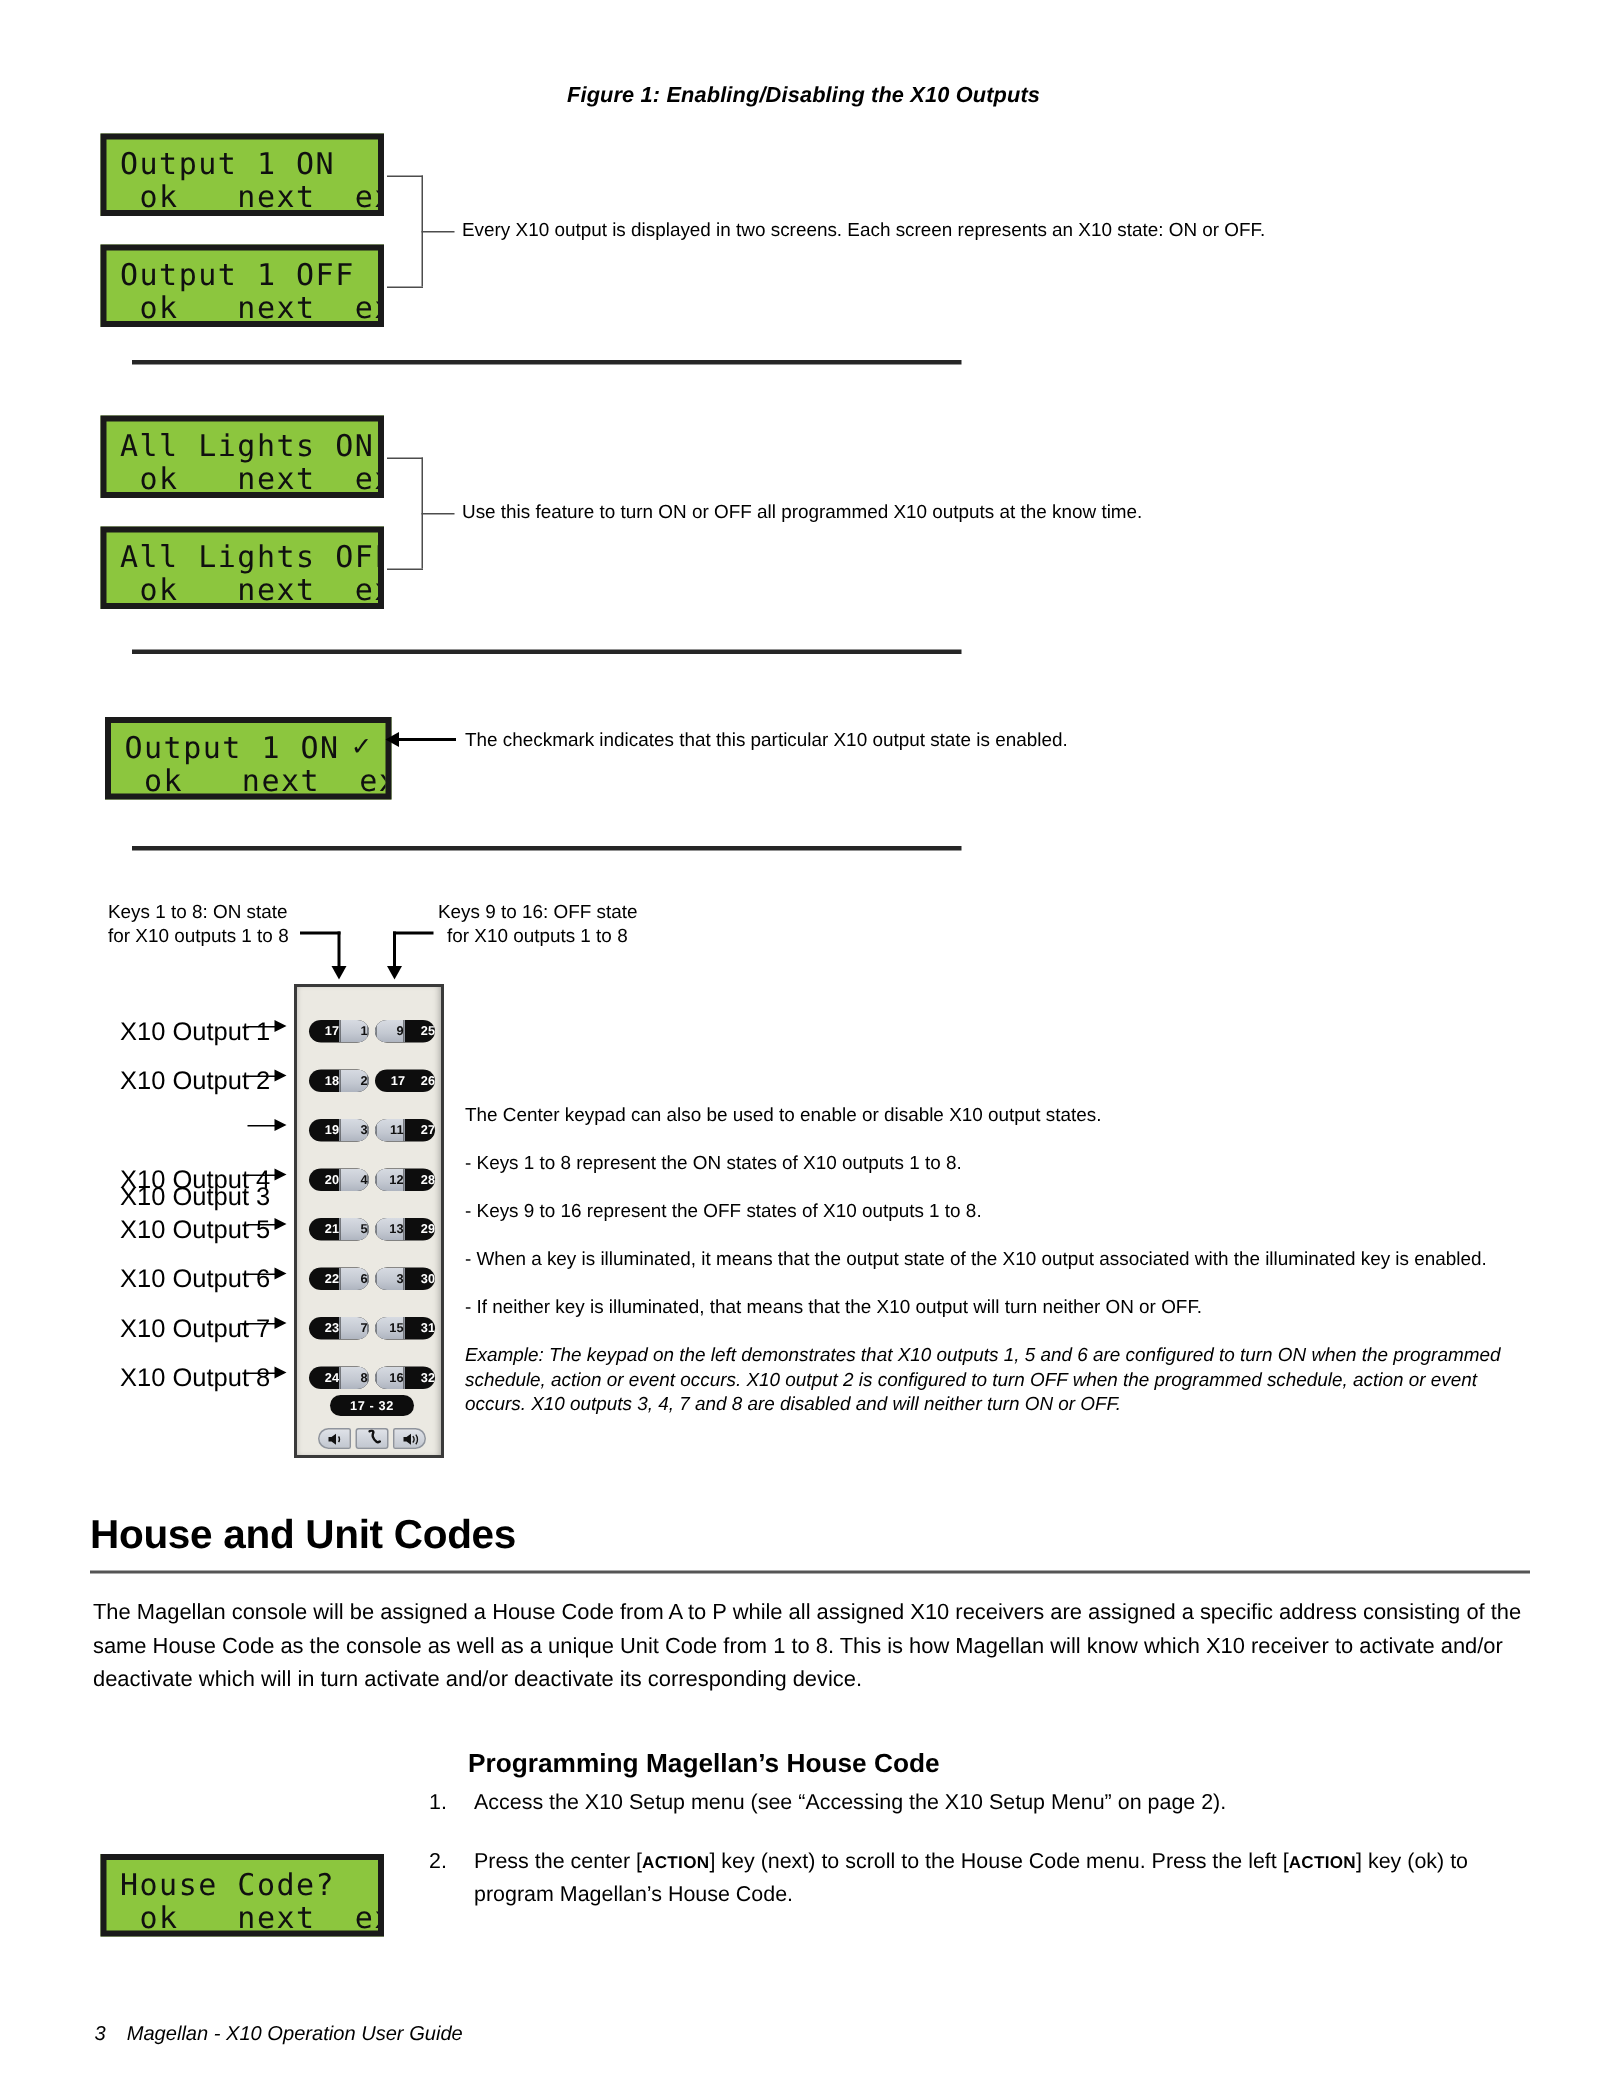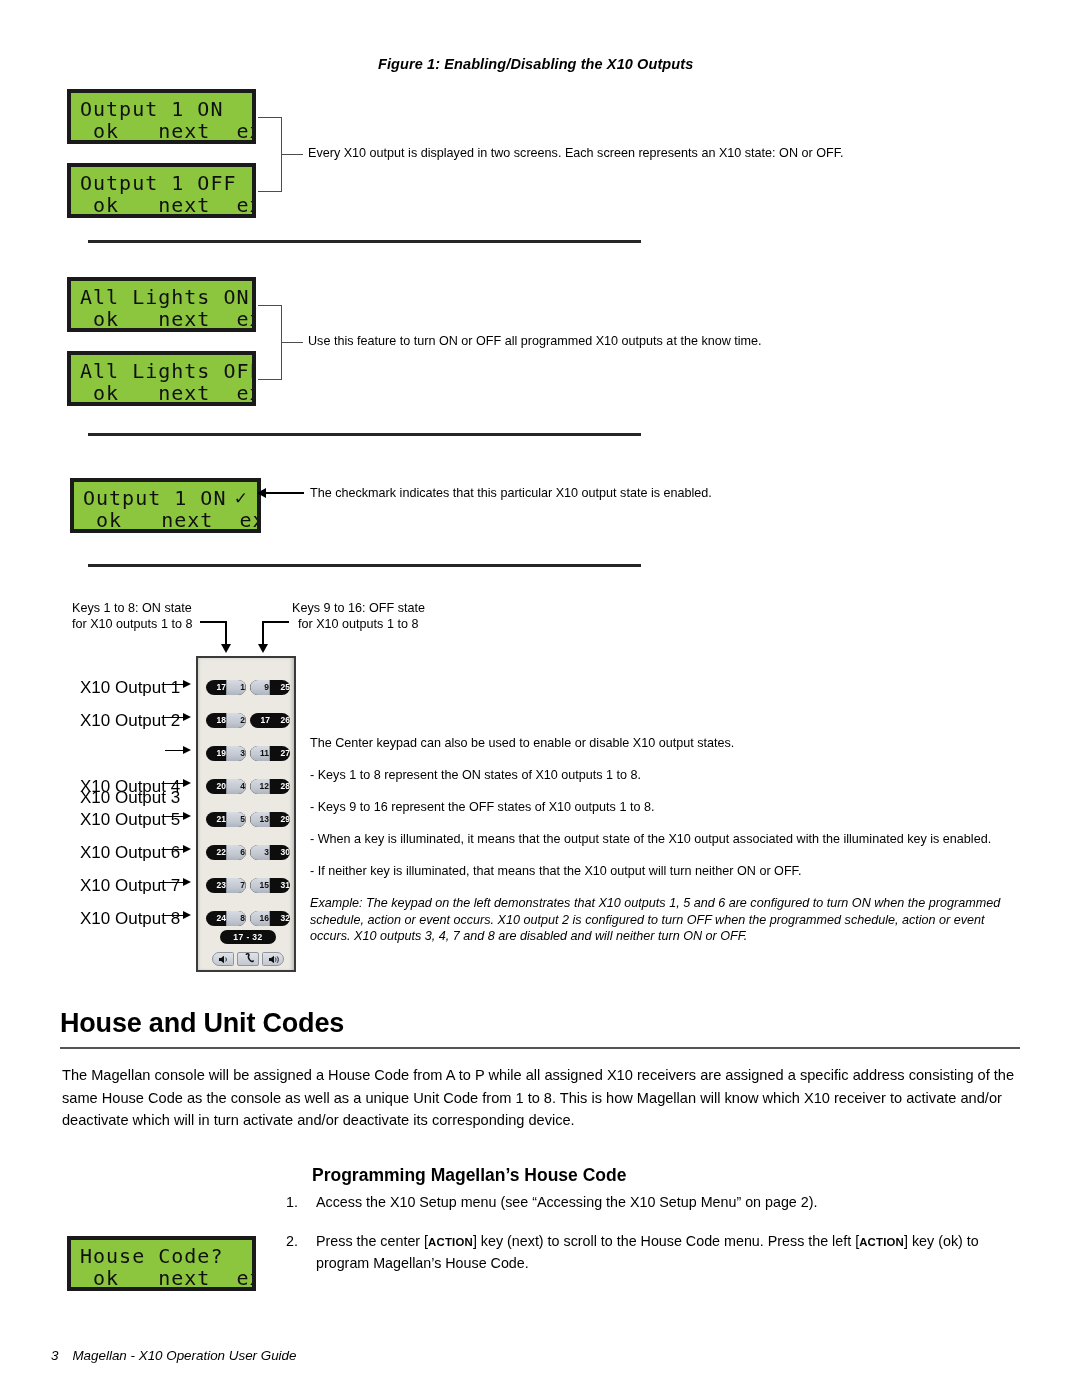--- a/index.html
+++ b/index.html
@@ -221,21 +221,21 @@
   }
   .step { position: relative; padding-left: 30px; margin-bottom: 18px; }
   .step .num { position: absolute; left: 0; top: 0; }
   .kbd {
     font-size: 11.4px;
     font-weight: bold;
     letter-spacing: .2px;
   }
   .footer {
     position: absolute;
-    left: 51px; top: 1348px;
+    left: 63px; top: 1348px;
     font-size: 13.4px;
     font-style: italic;
     white-space: nowrap;
   }
   .footer .pg { margin-right: 14px; font-style: italic; }
 </style>
 </head>
 <body>
 
 <div class="page">

